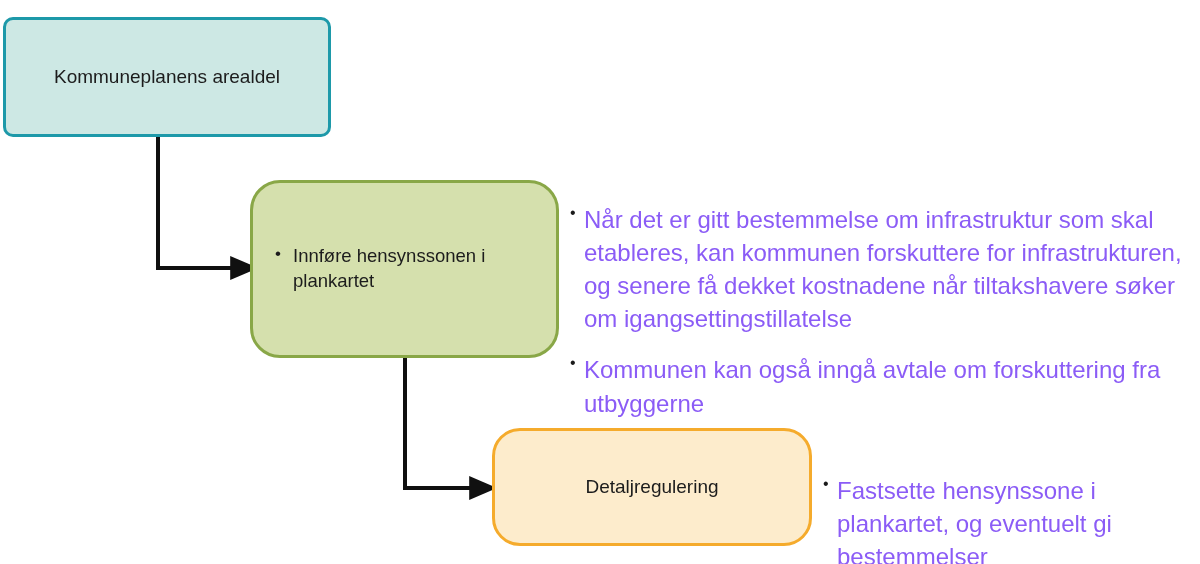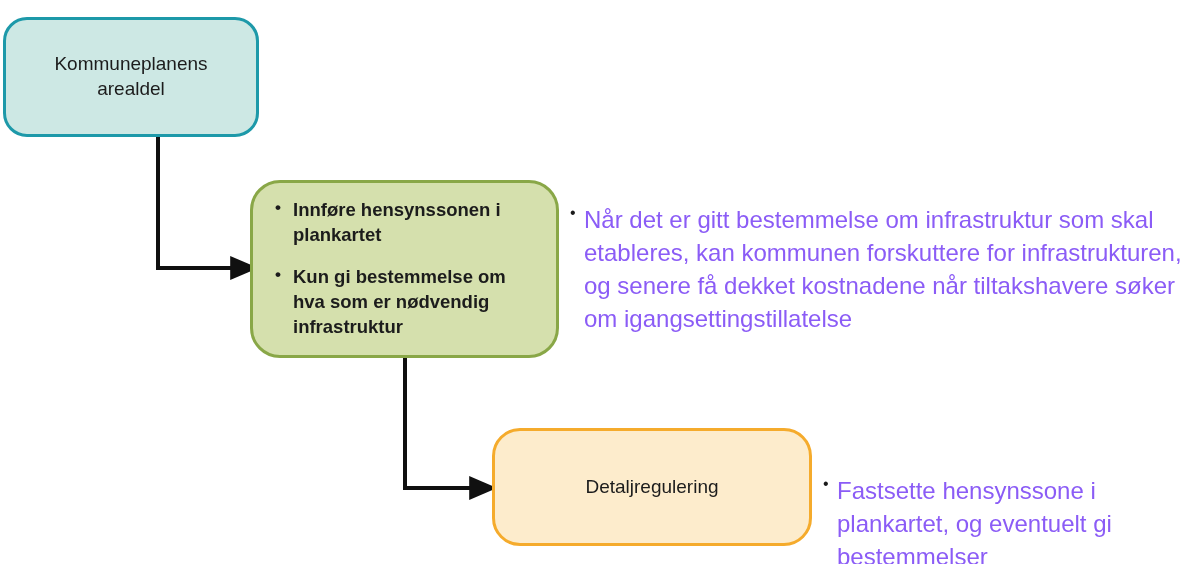--- a/index.html
+++ b/index.html
@@ -34,26 +34,26 @@
     text-align: center;
     font-size: 19px;
     line-height: 1.3;
     color: #1c1c1c;
   }
 
   
   #node-kpa {
     left: 3px;
     top: 17px;
-    width: 256px;
+    width: 328px;
     height: 120px;
     background: #cde8e4;
     border-color: #1d99a9;
     border-width: 3px;
-    border-radius: 24px;
+    border-radius: 10px;
     justify-content: flex-start;
   }
   #node-kpa .node-label { padding: 0 14px; }
 
   
   #node-hensyn {
     left: 250px;
     top: 180px;
     width: 309px;
     height: 178px;
@@ -68,21 +68,20 @@
     margin: 0;
     padding: 0 16px 0 22px;
     width: 100%;
   }
   .bullet-list li {
     position: relative;
     padding-left: 18px;
     font-size: 18.5px;
     line-height: 1.35;
     color: #1c1c1c;
-    font-weight: bold;
   }
   .bullet-list li + li { margin-top: 17px; }
   .bullet-list li::before {
     content: "\2022";
     position: absolute;
     left: 0;
     top: -1px;
     font-size: 17px;
     line-height: 1.35;
     color: #1c1c1c;
@@ -162,31 +161,31 @@
     <path d="M405,358 L405,488 L470,488" fill="none" stroke="#101010" stroke-width="4" marker-end="url(#arrowhead)"></path>
   </svg>
 
   <div class="node" id="node-kpa">
     <div class="node-label">Kommuneplanens arealdel</div>
   </div>
 
   <div class="node" id="node-hensyn">
     <ul class="bullet-list">
       <li>Innføre hensynssonen i plankartet</li>
-      <li>Kun gi bestemmelse om hva som er nødvendig infrastruktur</li>
     </ul>
   </div>
 
   <div class="node" id="node-detalj">
     <div class="node-label">Detaljregulering</div>
   </div>
 
   <div class="note" id="note-green">
     <ul>
       <li>Når det er gitt bestemmelse om infrastruktur som skal etableres, kan kommunen forskuttere for infrastrukturen, og senere få dekket kostnadene når tiltakshavere søker om igangsettingstillatelse</li>
+      <li>Kommunen kan også inngå avtale om forskuttering fra utbyggerne</li>
     </ul>
   </div>
 
   <div class="note" id="note-orange">
     <ul>
       <li>Fastsette hensynssone i plankartet, og eventuelt gi bestemmelser</li>
     </ul>
   </div>
 
 </div>

